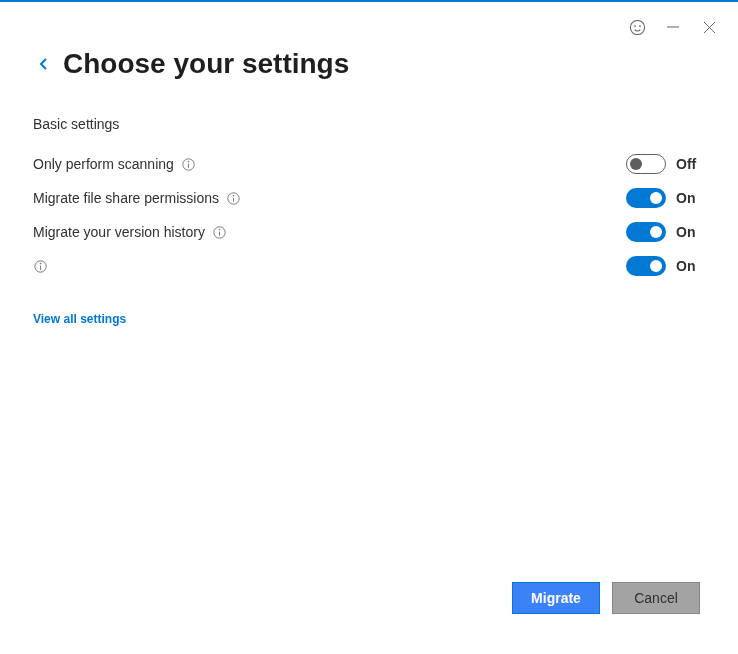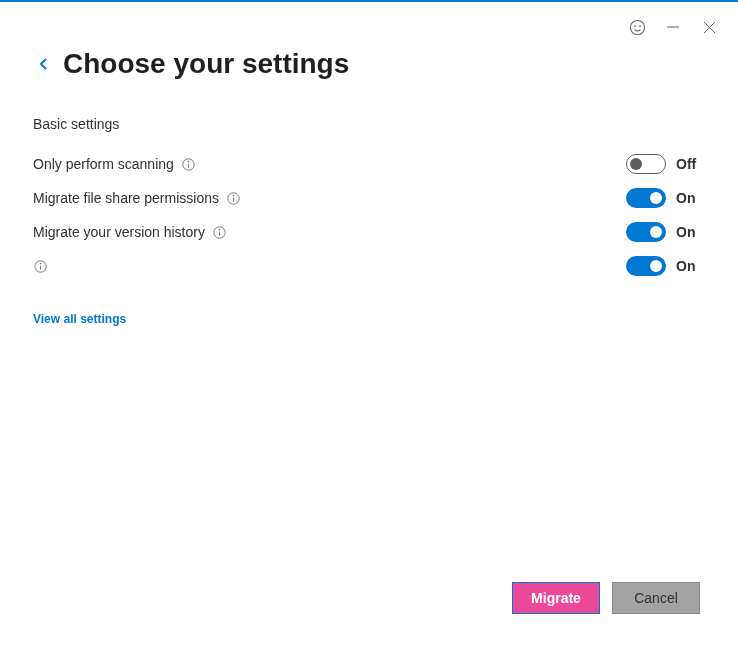--- a/index.html
+++ b/index.html
@@ -150,21 +150,21 @@
       height: 32px;
       padding: 0 16px;
       font-size: 14px;
       font-family: inherit;
       cursor: pointer;
       border: 1px solid #8a8886;
       background: #a3a3a3;
       color: #323130;
     }
     .btn.primary {
-      background: #ec4899;
+      background: #3b82f6;
       border-color: #0078d4;
       color: #fff;
       font-weight: 600;
     }
   </style>
 </head>
 <body>
 
 <div class="top-accent"></div>
 

